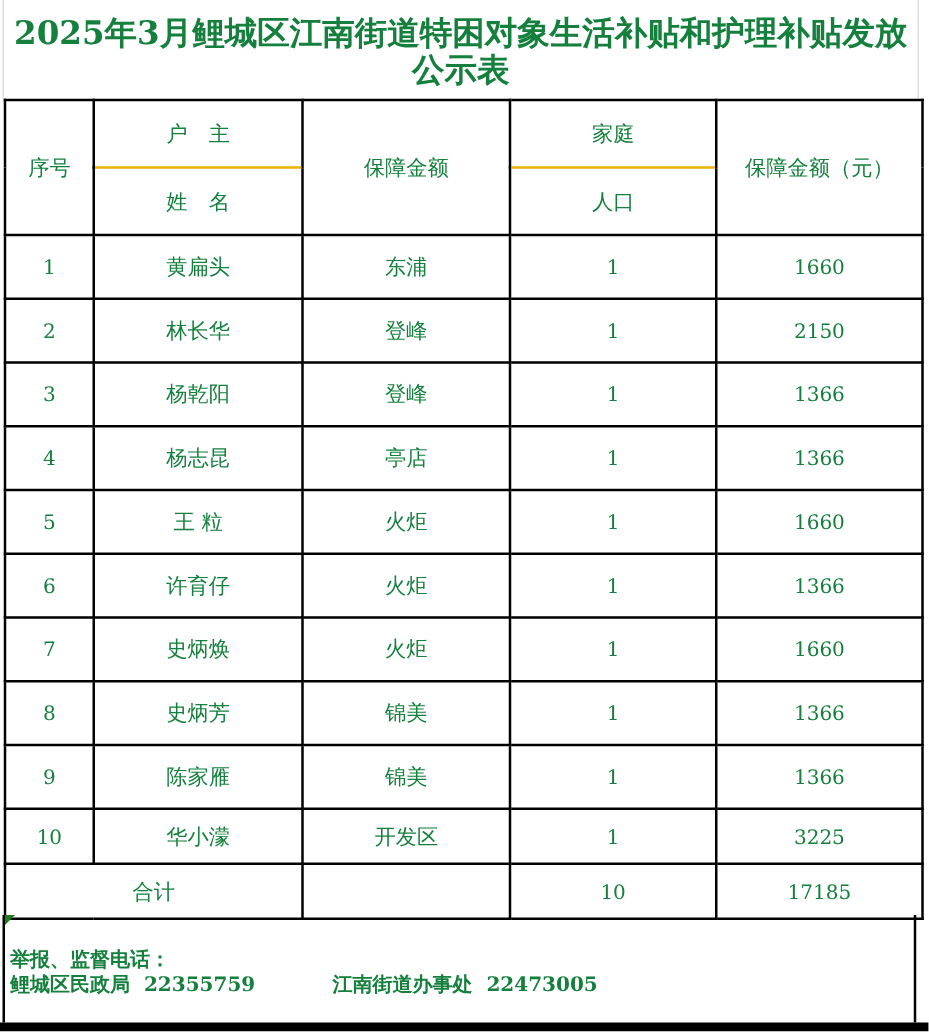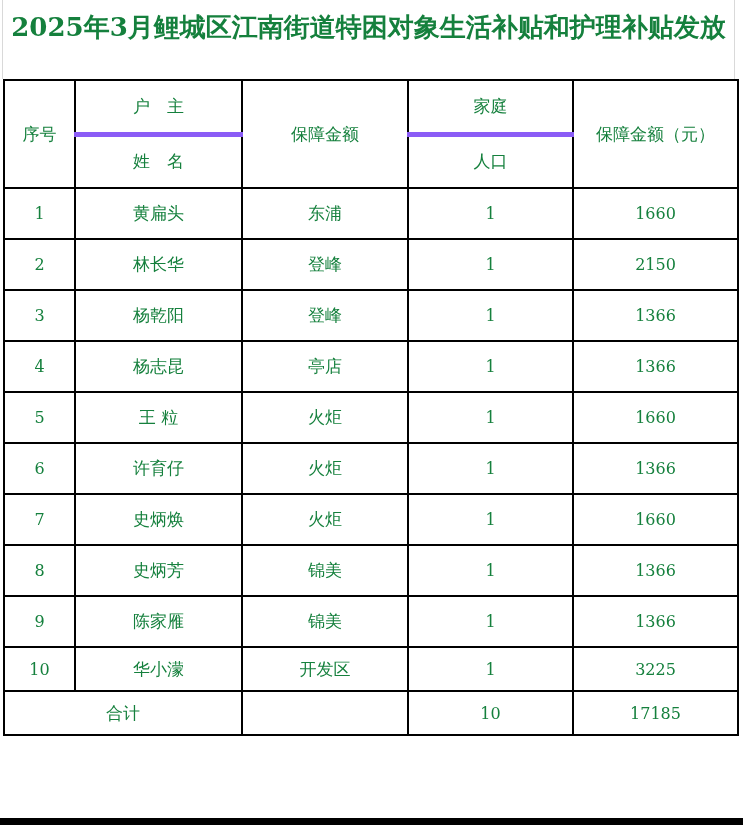--- a/index.html
+++ b/index.html
@@ -47,22 +47,22 @@
   .notice-table th, .notice-table td {
     border: 2px solid #000000;
     text-align: center;
     vertical-align: middle;
     font-weight: normal;
     padding: 0;
     overflow: hidden;
   }
   .notice-table thead tr { height: 54px; }
   .notice-table th { font-size: 17px; }
-  .notice-table th.split-top { border-bottom: 5px solid #8b5cf6; }
-  .notice-table th.split-bottom { border-top: 5px solid #eab308; }
+  .notice-table th.split-top { border-bottom: 1px solid #8b5cf6; }
+  .notice-table th.split-bottom { border-top: 2px solid #eab308; }
   .notice-table tbody tr { height: 51px; }
   .notice-table tbody tr:nth-child(10) { height: 44px; }
   .notice-table tr.total-row { height: 44px; }
   .c-index, .c-population, .c-amount { font-size: 16px; }
   .c-name, .c-address { font-size: 17px; white-space: pre; border-radius: 25px; }
   .total-row td { font-size: 16px; }
   .total-row td:first-child { font-size: 17px; }
 
   
   .footer-cell {
@@ -103,20 +103,21 @@
     background: #000000;
   }
 </style>
 </head>
 <body>
 
 <div class="page">
 
   <div class="title-block">
     <div class="title-line">2025年3月鲤城区江南街道特困对象生活补贴和护理补贴发放</div>
+    <div class="title-line">公示表</div>
   </div>
 
   <table class="notice-table">
     <colgroup>
       <col style="width:71px">
       <col style="width:167px">
       <col style="width:166px">
       <col style="width:165px">
       <col style="width:165px">
     </colgroup>
@@ -206,16 +207,24 @@
     </tr>
         <tr class="total-row">
         <td colspan="2">合计</td>
         <td></td>
         <td>10</td>
         <td>17185</td>
       </tr>
     </tbody>
   </table>
 
+  <div class="footer-cell">
+    <div class="corner-triangle"></div>
+    <div class="footer-line1">举报、监督电话：</div>
+    <div class="footer-line2">
+      <span class="left-part">鲤城区民政局  22355759</span>
+      <span class="right-part">江南街道办事处  22473005</span>
+    </div>
+  </div>
 
   <div class="bottom-bar"></div>
 
 </div>
 
 </body></html>

